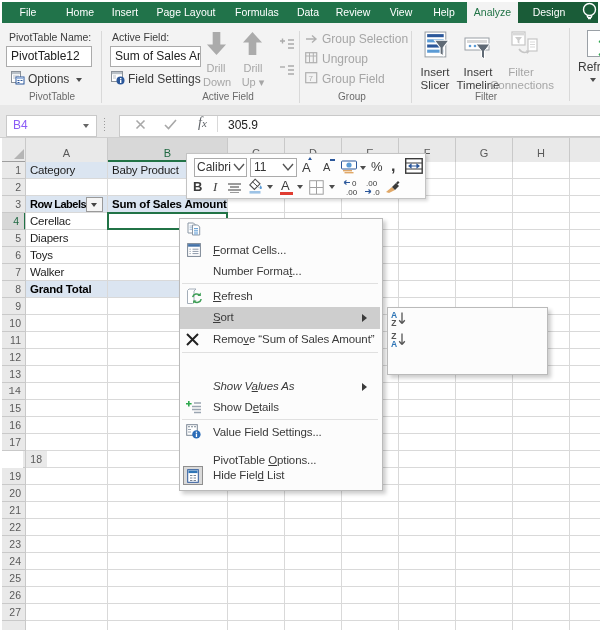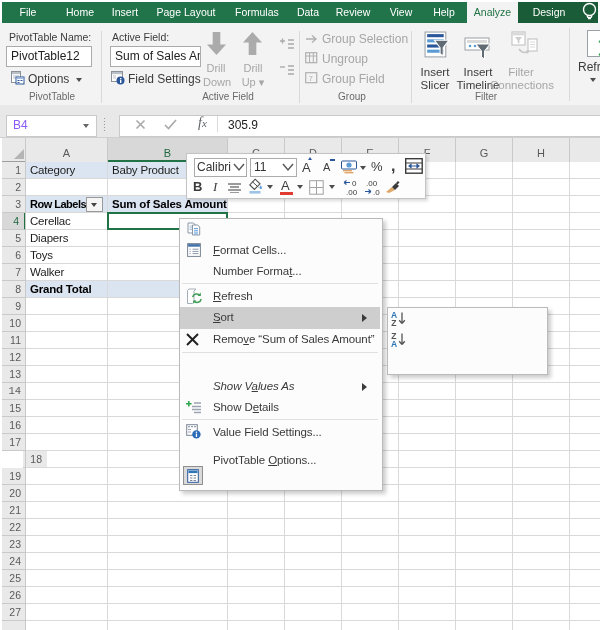--- a/index.html
+++ b/index.html
@@ -370,20 +370,23 @@
     <div class="mi" style="top:177.5px;">
         <span class="mtext">Show D<u>e</u>tails</span>
       </div>
     <div class="msep" style="top:200px;"></div>
     <div class="mi" style="top:203px;">
         <span class="mtext">Value Field Settin<u>g</u>s...</span>
       </div>
     <div class="mi" style="top:224.5px;margin-top:6px;">
         <span class="mtext">PivotTable <u>O</u>ptions...</span>
       </div>
+    <div class="mi" style="top:246px;">
+        <span class="mtext">Hide Fiel<u>d</u> List</span>
+      </div>
   </div>
 
   <svg class="abs" style="left:187px;top:222px;" width="14" height="14" viewBox="0 0 14 14">
     <path d="M1 1h5.5l2 2V11H1z" fill="#fff" stroke="#8a97a5"></path>
     <path d="M2.5 4h4M2.5 5.8h4M2.5 7.6h4" stroke="#9db8d6" stroke-width="0.9"></path>
     <path d="M5.5 3h5.2l2 2V13H5.5z" fill="#fff" stroke="#8a97a5"></path>
     <path d="M7 6.5h4M7 8.3h4M7 10.1h4M7 11.9h4" stroke="#5b9bd5" stroke-width="0.9"></path>
   </svg>
   <svg class="abs" style="left:187px;top:243px;" width="14" height="14" viewBox="0 0 14 14">
     <rect x="0.6" y="0.6" width="12.8" height="12.8" fill="#fff" stroke="#7a8694"></rect>

